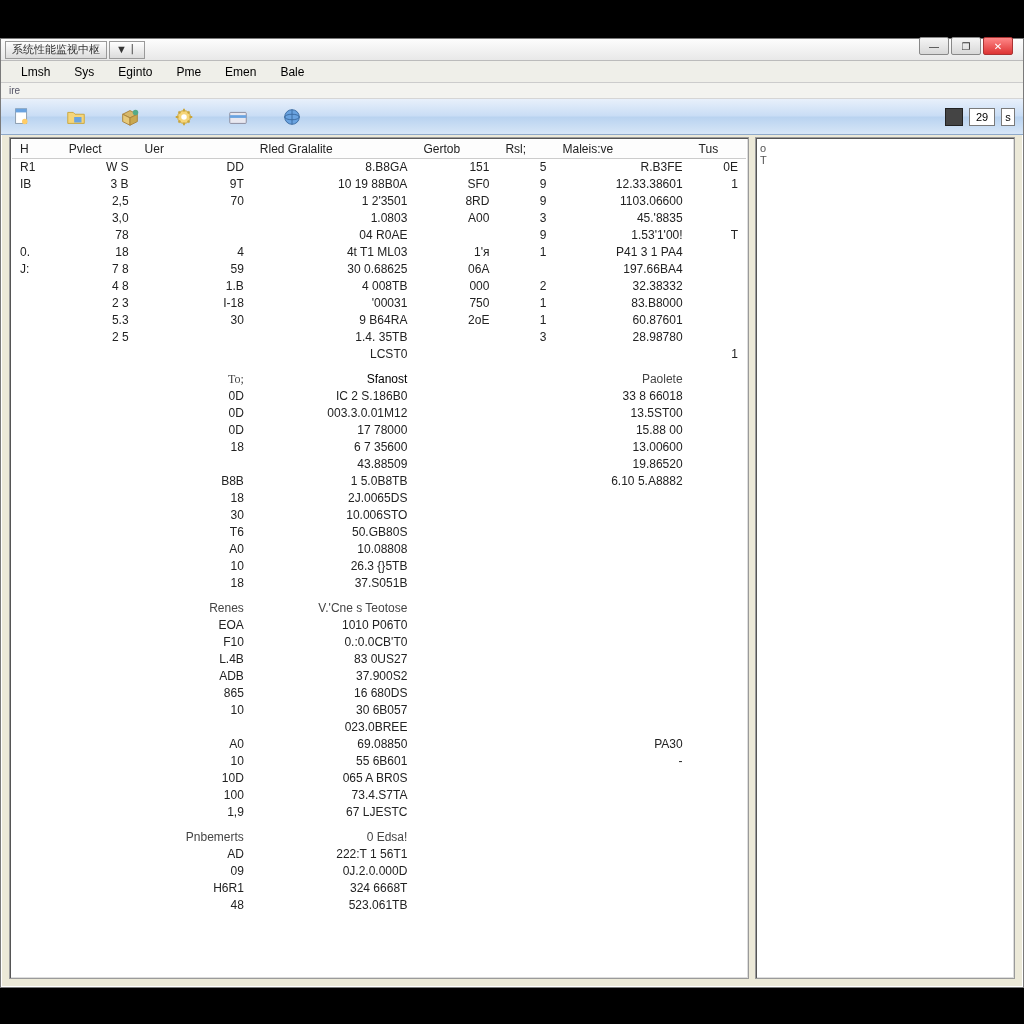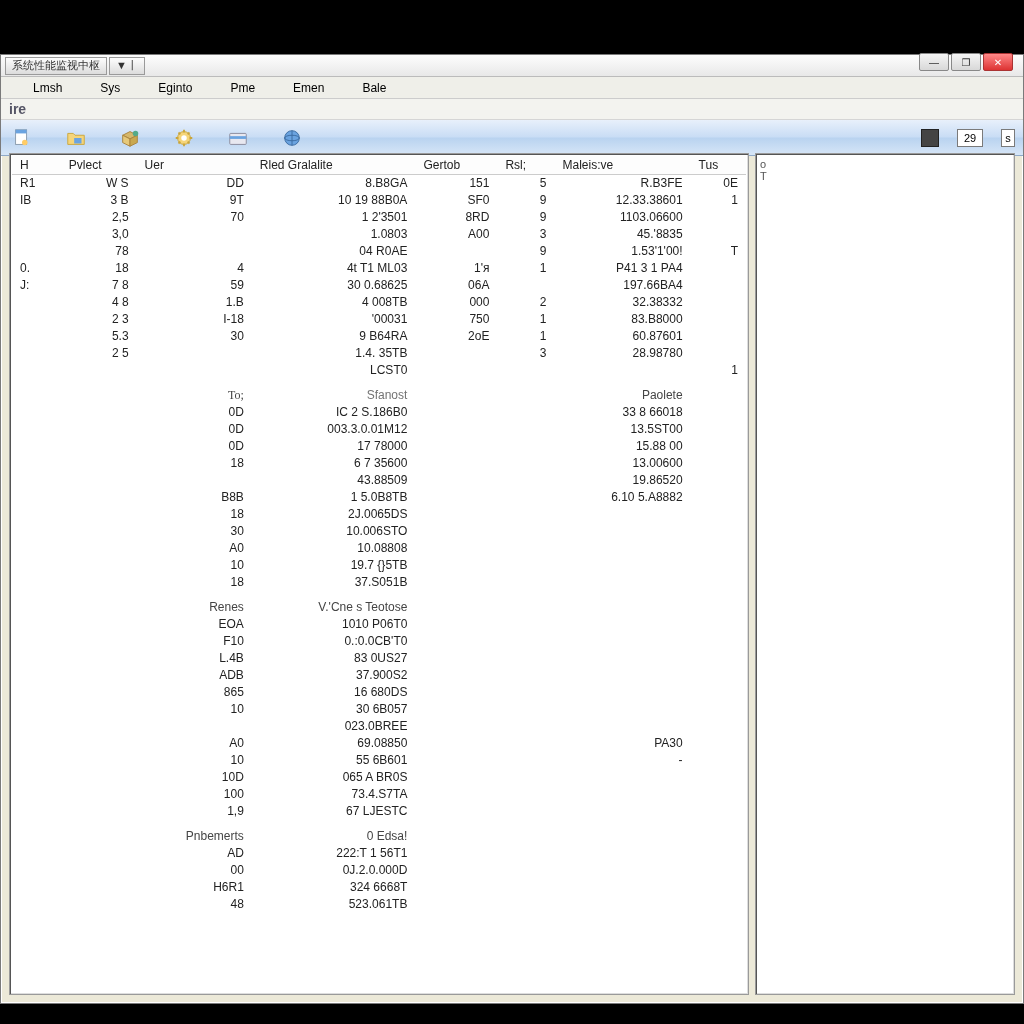--- a/index.html
+++ b/index.html
@@ -14,21 +14,21 @@
 }
 .desktop {
   width: 1024px;
   height: 1024px;
   background: #000;
   position: relative;
 }
 .window {
   position: absolute;
   left: 0px;
-  top: 54px;
+  top: 38px;
   width: 1024px;
   height: 950px;
   background: #ece9d8;
   border: 1px solid #7a7a7a;
   box-shadow: 0 0 0 1px #fff inset;
 }
 .titlebar {
   height: 22px;
   background: linear-gradient(#fdfdfd,#e8e8e8);
   border-bottom: 1px solid #bbb;
@@ -70,35 +70,34 @@
   background: linear-gradient(#f88,#d33);
   color: #fff;
   border-color: #a33;
 }
 .menubar {
   height: 22px;
   background: #efefe9;
   border-bottom: 1px solid #ccc;
   display: flex;
   align-items: center;
-  padding: 0 20px;
-  gap: 14px;
+  padding: 0 8px;
+  gap: 0;
   font-size: 12px;
 }
 .menu-item {
   padding: 3px 12px;
   cursor: default;
 }
 .sub-label {
-  font-size: 14px;
+  font-size: 10px;
   padding: 2px 8px;
   color: #556;
   background: #f3f3ef;
   border-bottom: 1px solid #d5d5d5;
-  font-weight: bold;
 }
 .toolbar {
   height: 36px;
   background: linear-gradient(#e8f0fb,#c9ddf5 48%,#b9d3f0 52%,#d7e6f7);
   border-bottom: 1px solid #8fa9c9;
   display: flex;
   align-items: center;
   padding: 0 8px;
   gap: 28px;
 }
@@ -109,21 +108,21 @@
   align-items: center;
   justify-content: center;
   border: 1px solid transparent;
   border-radius: 3px;
 }
 .tool-icon svg { width: 22px; height: 22px; }
 .zoom-box {
   margin-left: auto;
   display: flex;
   align-items: center;
-  gap: 18px;
+  gap: 6px;
   justify-content: flex-end;
 }
 .zoom-field {
   width: 26px;
   height: 18px;
   background: #fff;
   border: 1px solid #7a7a7a;
   font-size: 11px;
   text-align: center;
   line-height: 16px;
@@ -391,21 +390,21 @@
                 <td class="num"></td>
                 <td class="num">1</td>
               </tr>
               <tr class="section-gap">
                 <td colspan="8"></td>
               </tr>
               <tr>
                 <td style="color: rgb(68, 68, 68);"></td>
                 <td class="num" style="color: rgb(68, 68, 68);"></td>
                 <td class="num" style="color: rgb(68, 68, 68); font-family: Liberation Serif, serif;">To;</td>
-                <td class="num" style="color: #737373;">Sfanost</td>
+                <td class="num" style="color: #000000;">Sfanost</td>
                 <td class="num" style="color: rgb(68, 68, 68);"></td>
                 <td class="num" style="color: rgb(68, 68, 68);"></td>
                 <td class="num" style="color: rgb(68, 68, 68);">Paolete</td>
                 <td class="num" style="color: rgb(68, 68, 68);"></td>
               </tr>
               <tr>
                 <td></td>
                 <td class="num"></td>
                 <td class="num">0D</td>
                 <td class="num">IC 2 S.186B0</td>
@@ -480,32 +479,42 @@
                 <td class="num">30</td>
                 <td class="num">10.006STO</td>
                 <td class="num"></td>
                 <td class="num"></td>
                 <td class="num"></td>
                 <td class="num"></td>
               </tr>
               <tr>
                 <td></td>
                 <td class="num"></td>
+                <td class="num">T6</td>
+                <td class="num">50.GB80S</td>
+                <td class="num"></td>
+                <td class="num"></td>
+                <td class="num"></td>
+                <td class="num"></td>
+              </tr>
+              <tr>
+                <td></td>
+                <td class="num"></td>
                 <td class="num">A0</td>
                 <td class="num">10.08808</td>
                 <td class="num"></td>
                 <td class="num"></td>
                 <td class="num"></td>
                 <td class="num"></td>
               </tr>
               <tr>
                 <td></td>
                 <td class="num"></td>
                 <td class="num">10</td>
-                <td class="num">19.7 {}5TB</td>
+                <td class="num">26.3 {}5TB</td>
                 <td class="num"></td>
                 <td class="num"></td>
                 <td class="num"></td>
                 <td class="num"></td>
               </tr>
               <tr>
                 <td></td>
                 <td class="num"></td>
                 <td class="num">18</td>
                 <td class="num">37.S051B</td>
@@ -666,21 +675,21 @@
                 <td class="num">AD</td>
                 <td class="num">222:T 1 56T1</td>
                 <td class="num"></td>
                 <td class="num"></td>
                 <td class="num"></td>
                 <td class="num"></td>
               </tr>
               <tr>
                 <td></td>
                 <td class="num"></td>
-                <td class="num">00</td>
+                <td class="num">09</td>
                 <td class="num">0J.2.0.000D</td>
                 <td class="num"></td>
                 <td class="num"></td>
                 <td class="num"></td>
                 <td class="num"></td>
               </tr>
               <tr>
                 <td></td>
                 <td class="num"></td>
                 <td class="num">H6R1</td>

